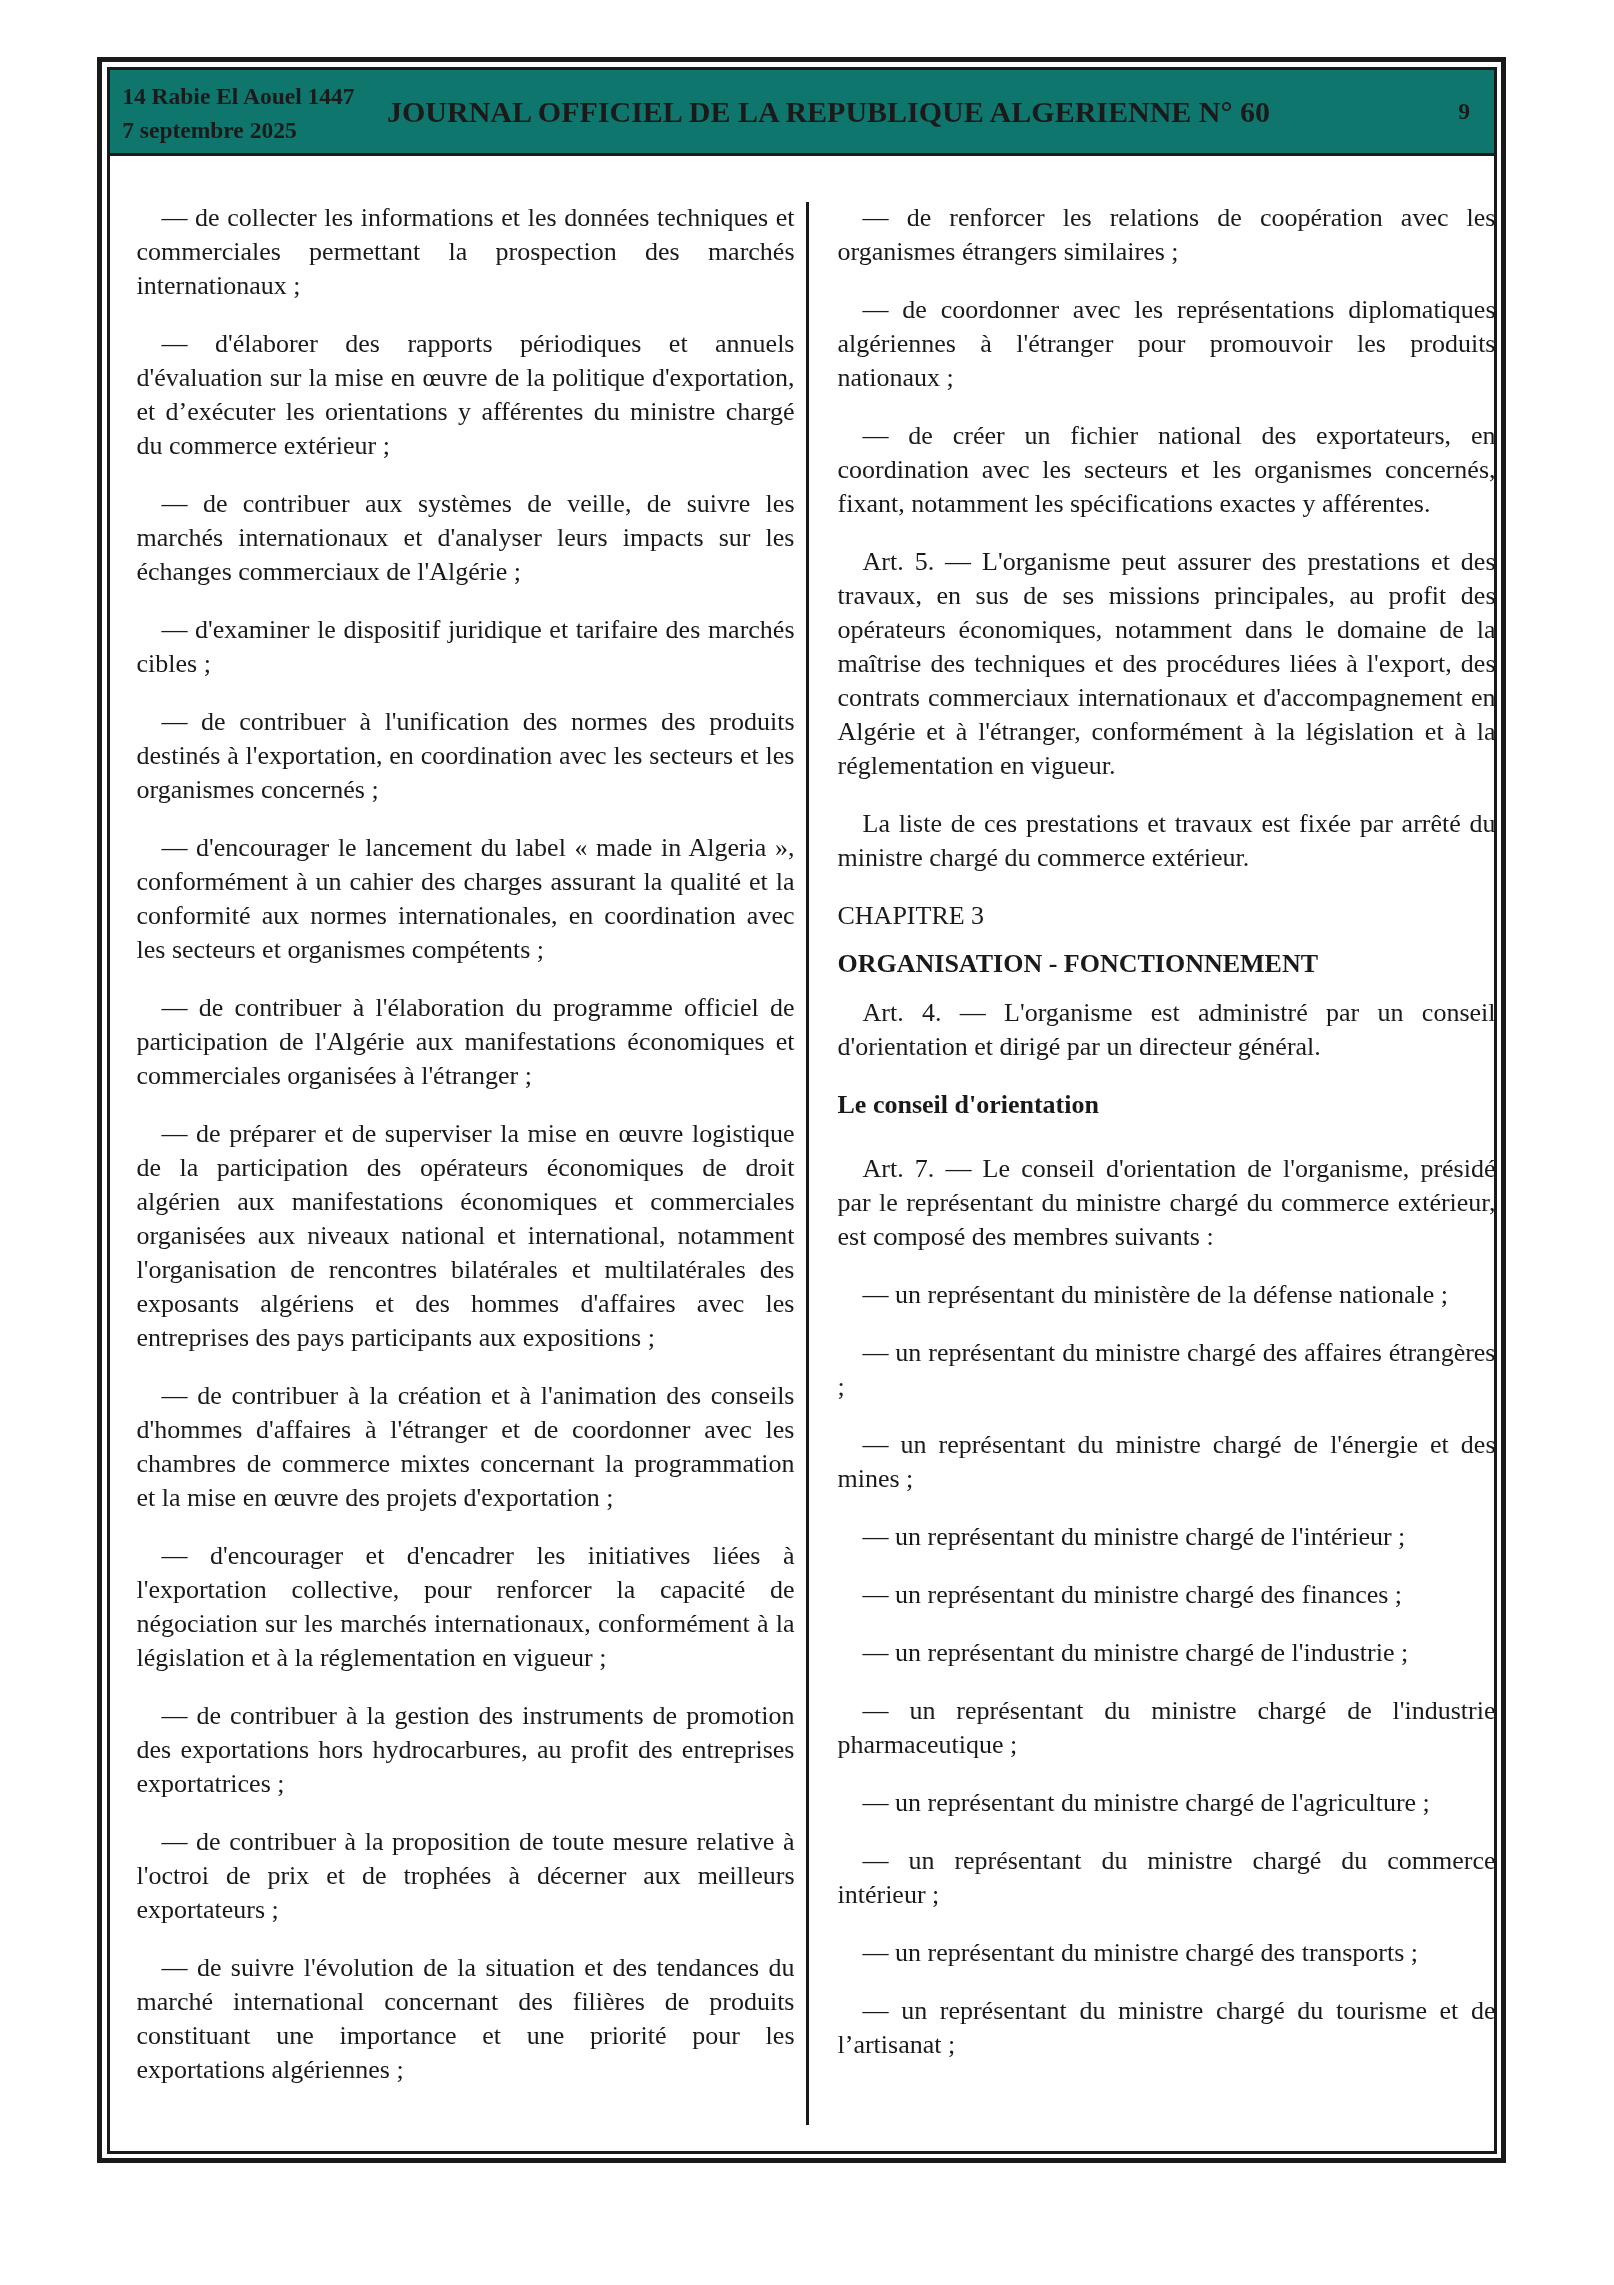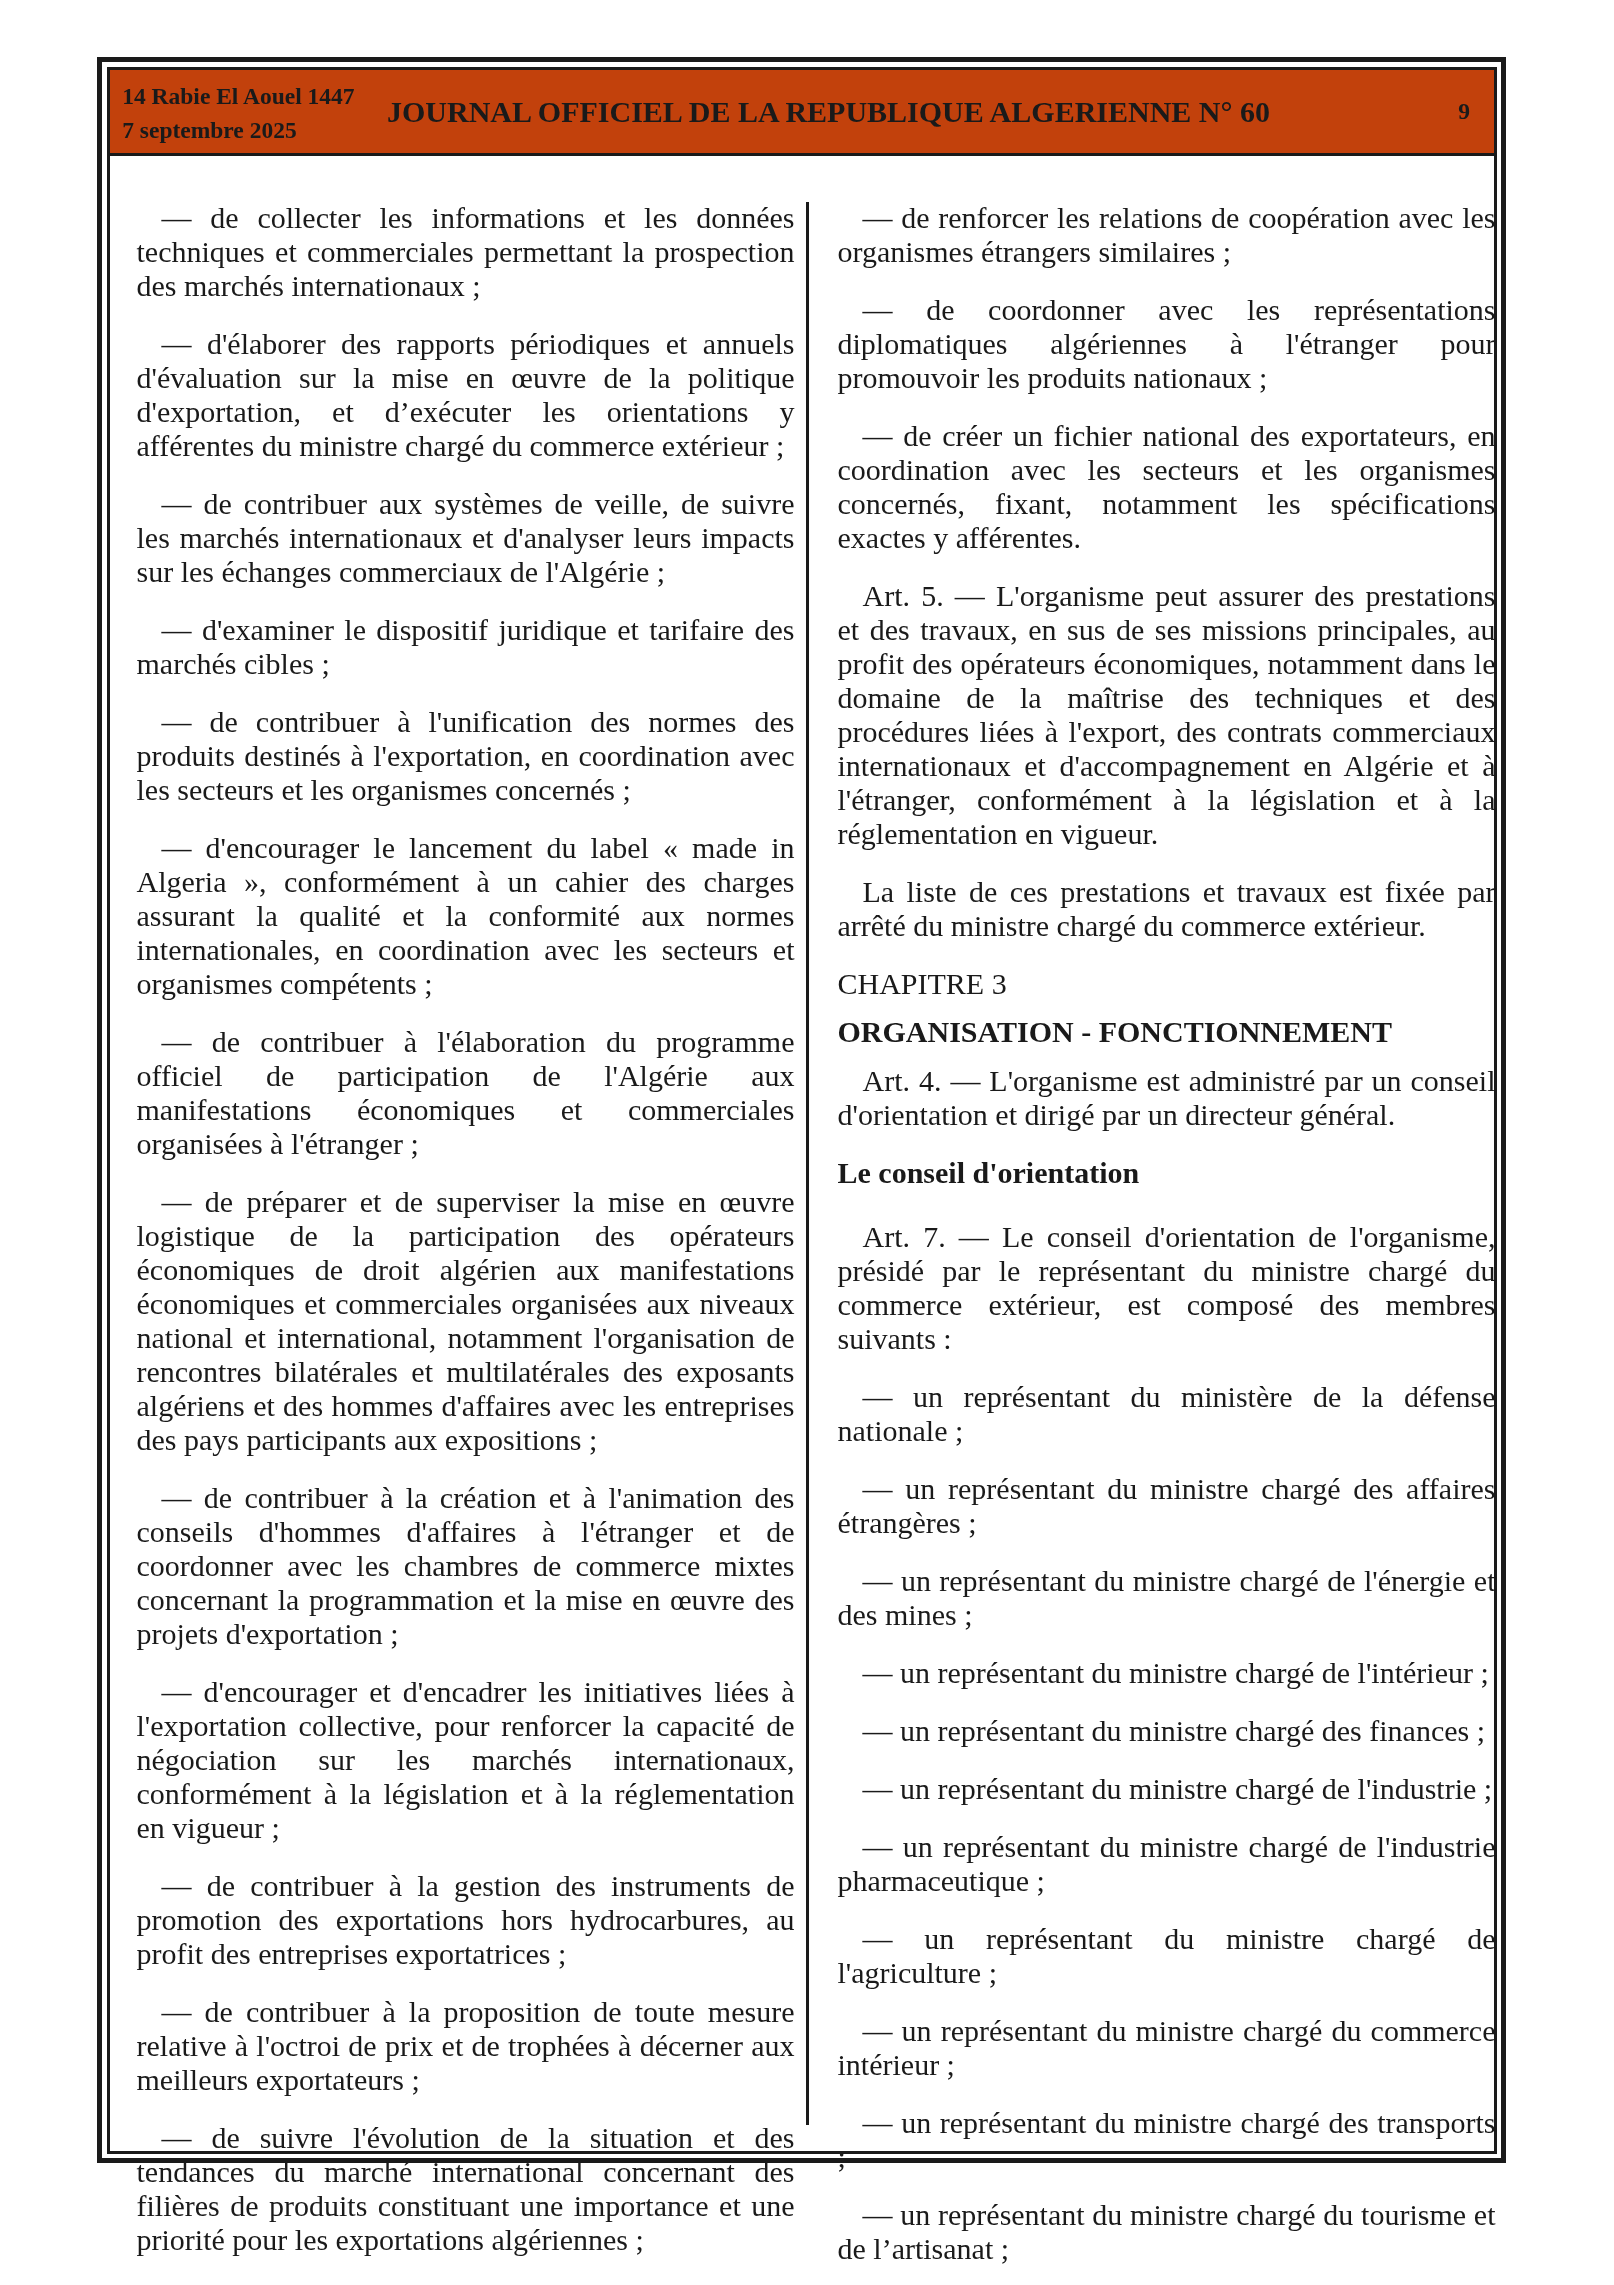--- a/index.html
+++ b/index.html
@@ -30,21 +30,21 @@
       right: 4.5px;
       bottom: 4.5px;
       border: 3.6px solid #1a1a1a;
     }
     .header {
       position: absolute;
       left: 0;
       top: 0;
       right: 0;
       height: 83px;
-      background: #c2410c;
+      background: #0f766e;
       border-bottom: 3.6px solid #1a1a1a;
     }
     .hdr-date {
       position: absolute;
       left: 12.7px;
       top: 9px;
       font-weight: bold;
       font-size: 23.5px;
       line-height: 34px;
     }
@@ -63,21 +63,21 @@
       position: absolute;
       right: 23.5px;
       top: 25px;
       font-weight: bold;
       font-size: 23.5px;
       line-height: 33px;
     }
     .column {
       position: absolute;
       top: 131px;
-      font-size: 30px;
+      font-size: 26px;
       line-height: 34px;
       text-align: justify;
     }
     .col-left {
       left: 27px;
       width: 658px;
     }
     .col-right {
       left: 728px;
       width: 658px;

